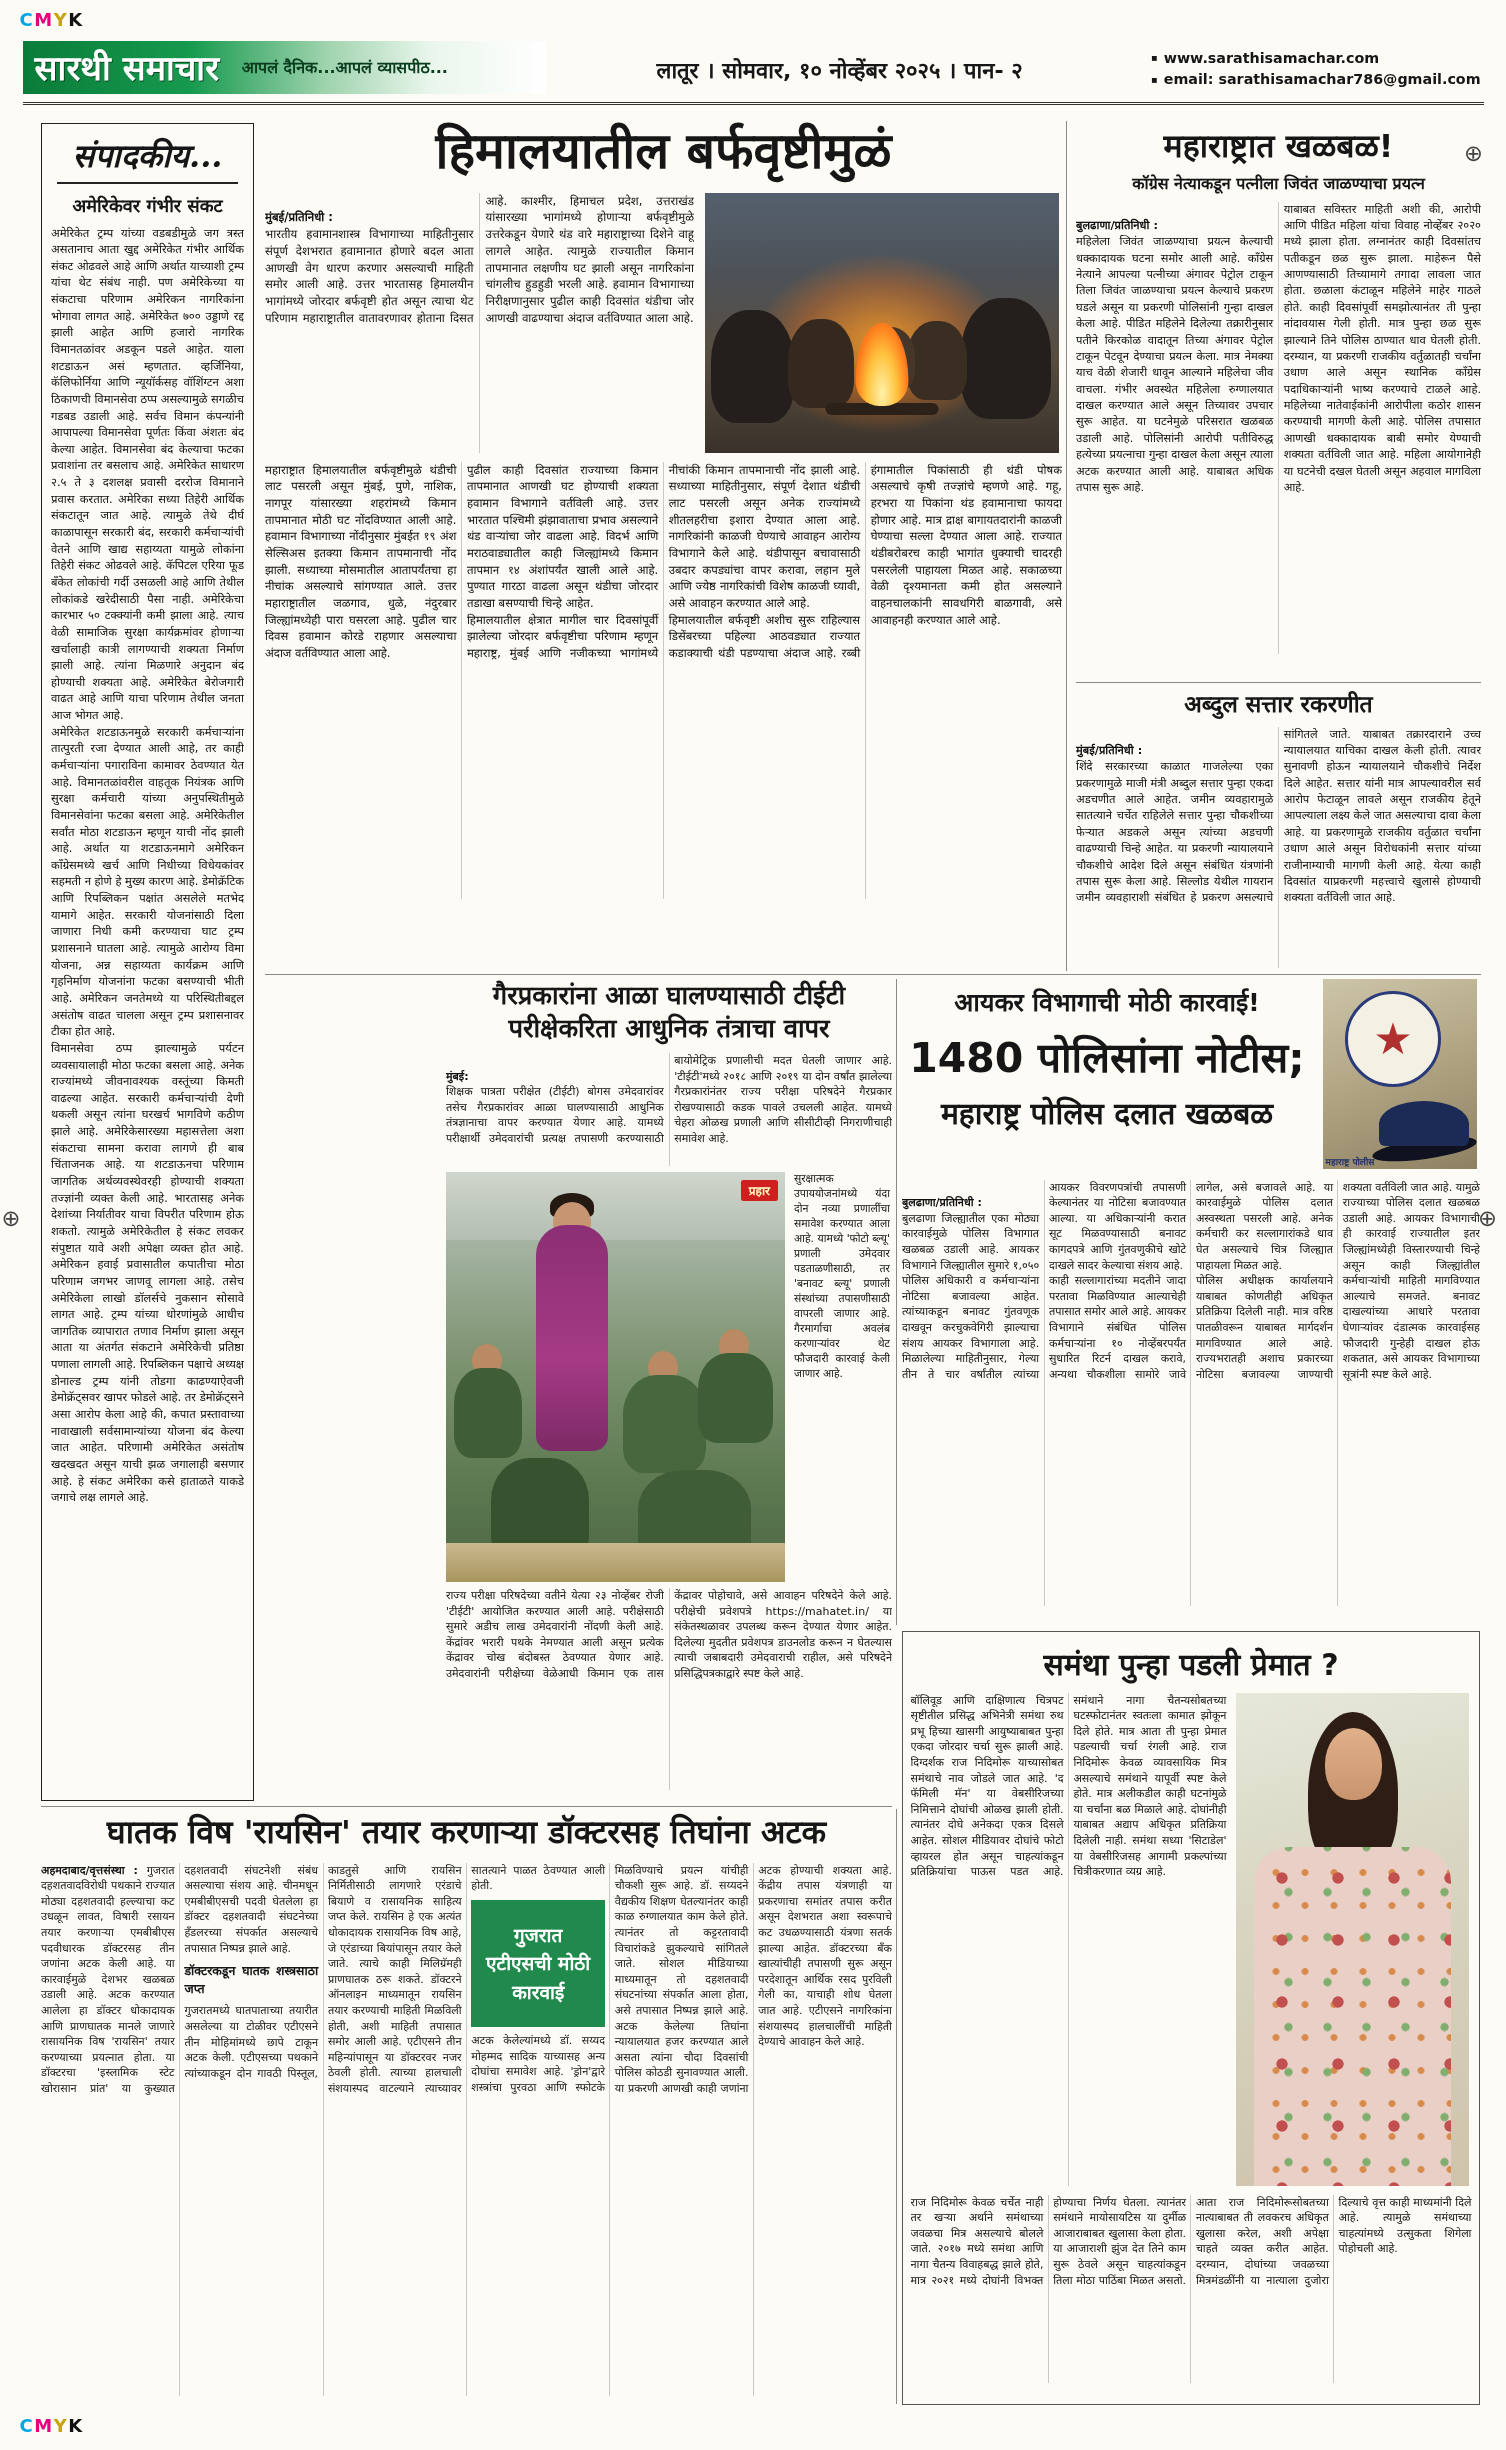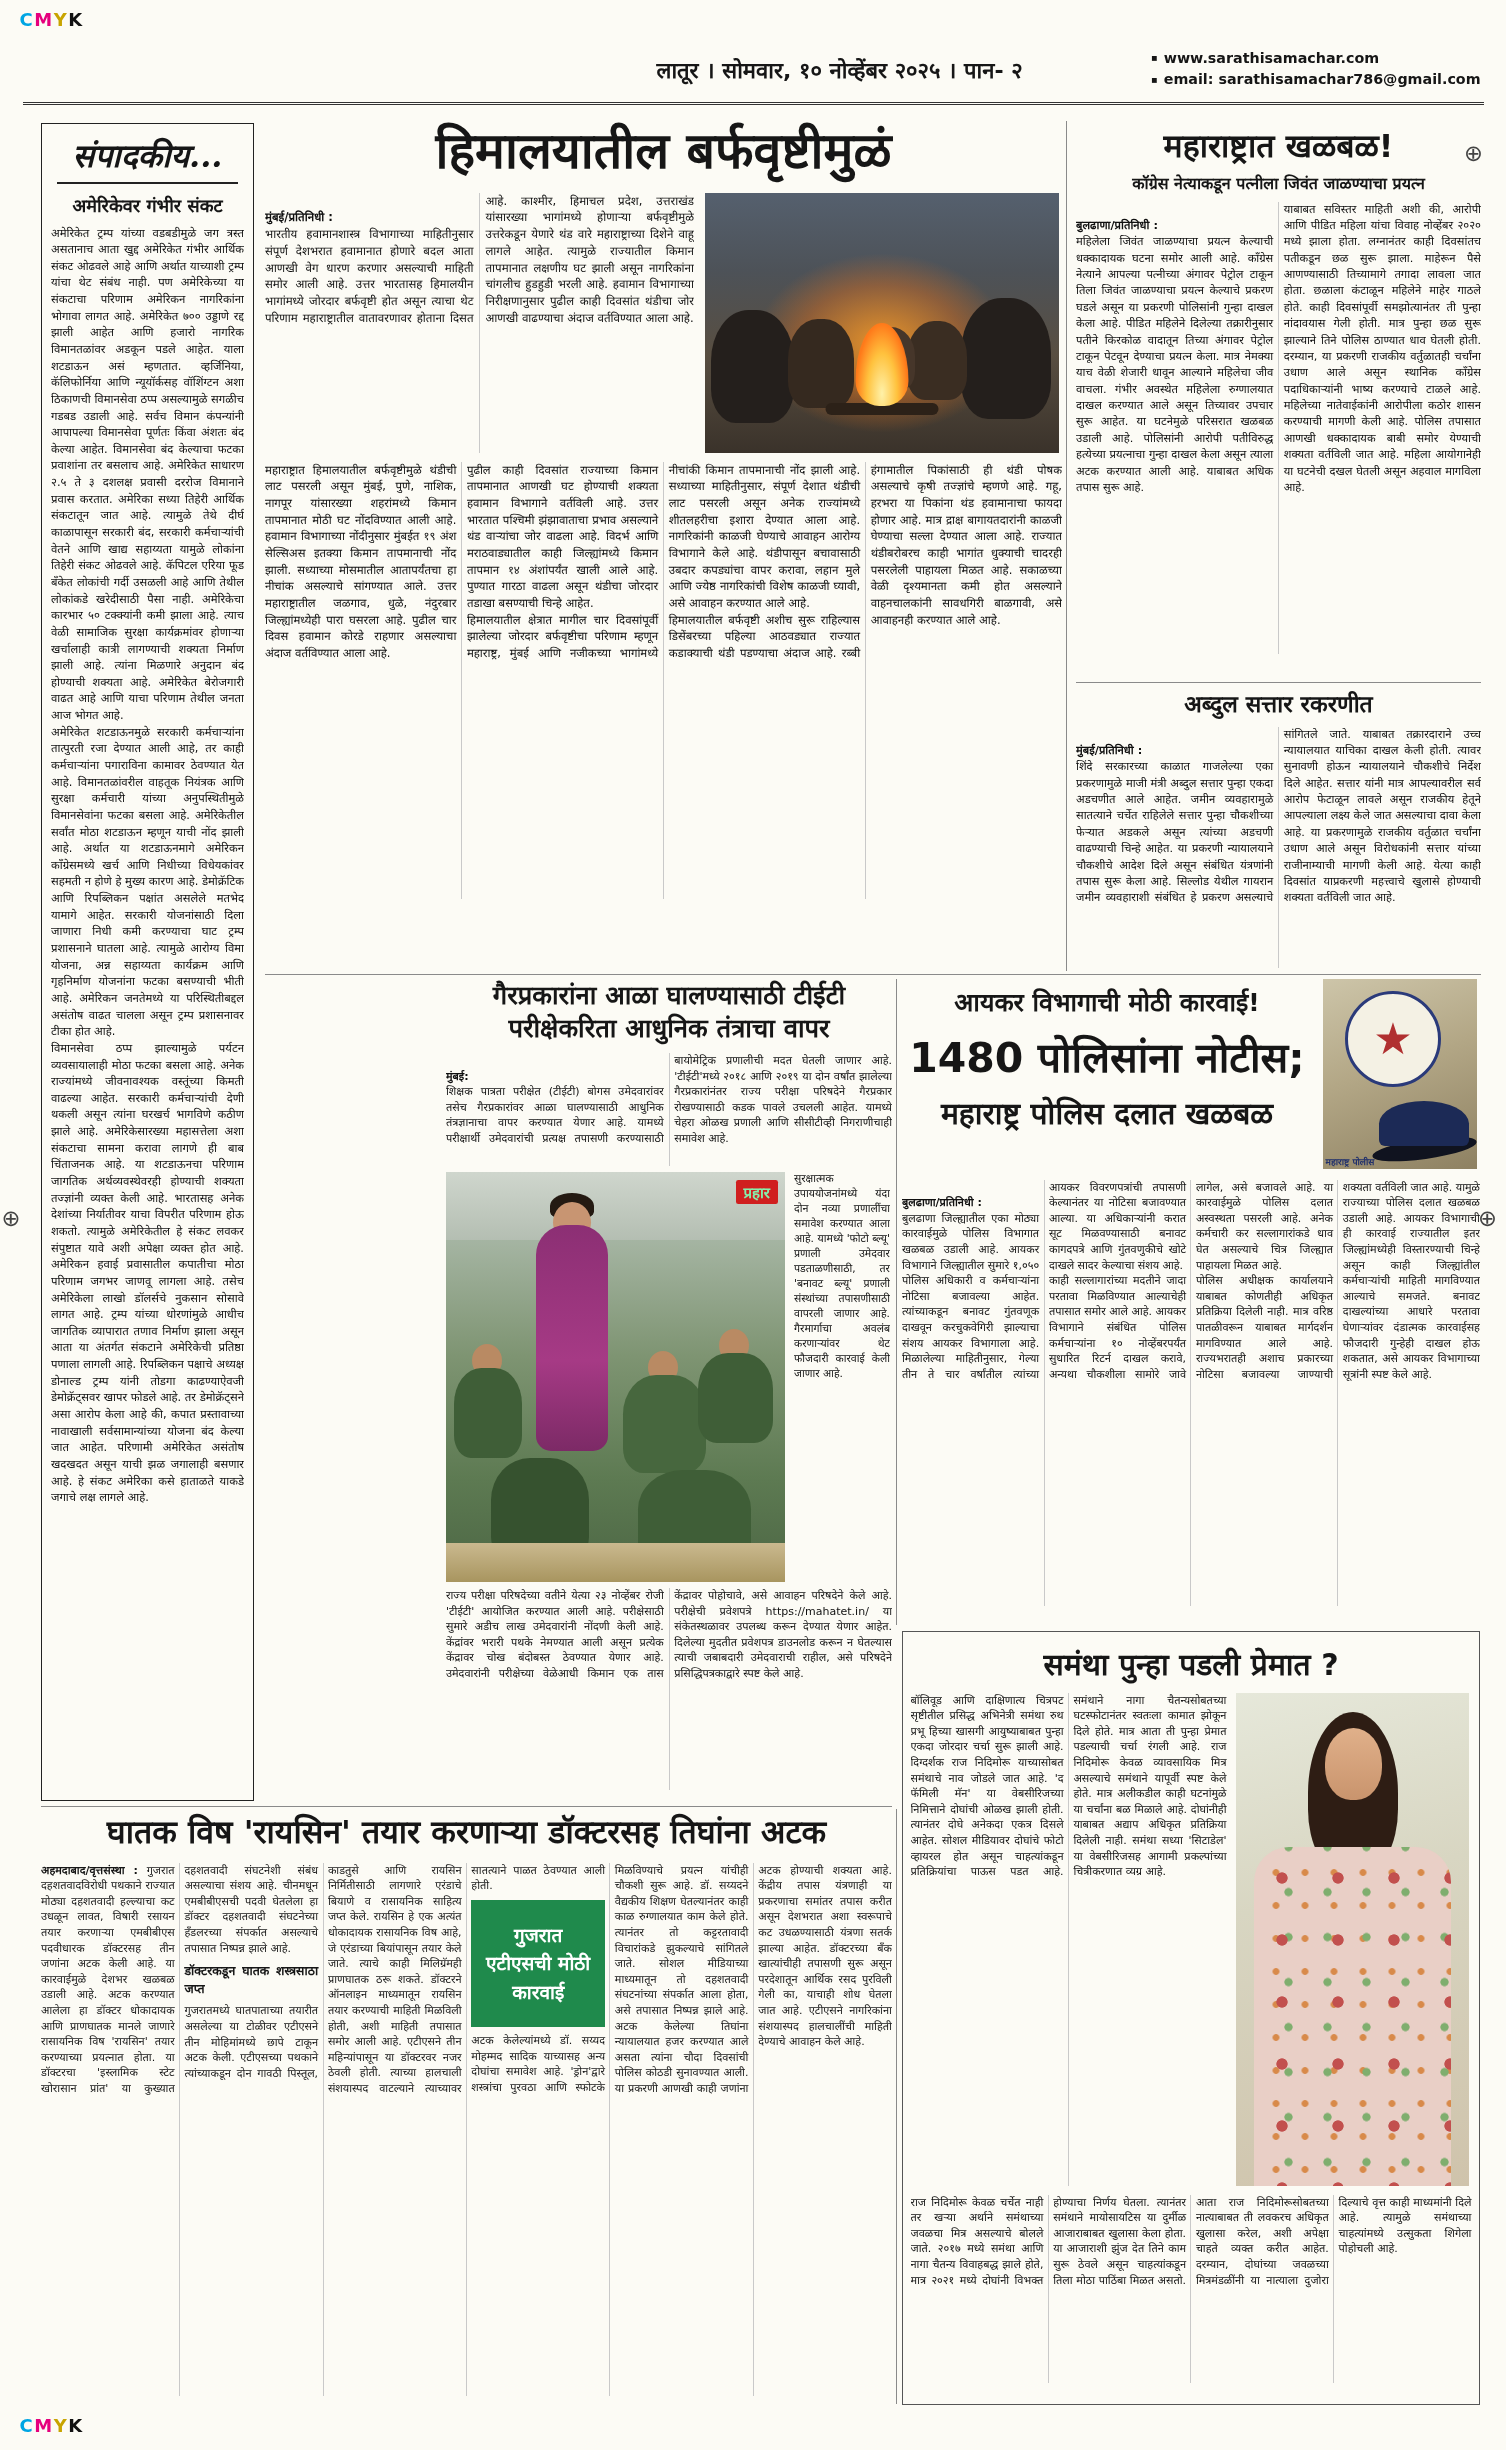--- a/index.html
+++ b/index.html
@@ -79,21 +79,21 @@
              background:linear-gradient(180deg,#8c2f74 0%,#a63a85 60%,#7c2a66 100%); }
   .teacher-head { position:absolute; left:107px; top:30px; width:38px; height:41px; background:#c89572; border-radius:50%; }
   .teacher-hair { position:absolute; left:104px; top:21px; width:44px; height:25.6px; background:#241a12; border-radius:50% 50% 30% 30%; }
   .stu { position:absolute; background:#3f5e37; border-radius:40% 40% 25% 25%; }
   .t1{left:7.5px;top:196px;width:68px;height:90px}.t2{left:177px;top:203px;width:83px;height:98px;background:#47673e}
   .t3{left:252px;top:181px;width:75px;height:90px}.t4{left:45px;top:286px;width:98px;height:105px;background:#36522f}
   .t5{left:192px;top:298px;width:113px;height:98px}
   .stu-head { position:absolute; width:30px; height:33px; background:#b98a63; border-radius:50%; }
   .h1{left:26px;top:172px}.h2{left:202px;top:179px}.h3{left:273px;top:157px}
   .desk { position:absolute; left:0; bottom:0; width:100%; height:39px; background:linear-gradient(180deg,#cab98f,#a8955f); }
-  .photo-tag { position:absolute; top:7.5px; right:7.5px; background:#d01f1f; color:#86efac; font-weight:800; font-size:15px; padding:2.3px 7.5px; border-radius:2.3px; }
+  .photo-tag { position:absolute; top:7.5px; right:7.5px; background:#d01f1f; color:#fef9c3; font-weight:800; font-size:12px; padding:2.3px 7.5px; border-radius:2.3px; }
   .tet-side { width:96px; margin-left:9px; height:410px; font-size:10.7px; line-height:1.4; }
   .tet-body { margin-top:6px; height:202px; column-count:2; column-gap:10.5px; column-rule:0.8px solid #c9c9c9; font-size:11px; line-height:1.42; }
 
   
   #police { position:absolute; left:902px; top:979px; width:578px; height:646px; }
   .po-header { display:flex; }
   .po-heads { width:410px; text-align:center; }
   .po-kicker { font-size:25px; font-weight:800; margin-top:4.5px; }
   .po-h1 { font-size:41px; font-weight:800; margin-top:10.5px; }
   .po-h2 { font-size:30px; font-weight:800; margin-top:7.5px; }
@@ -137,20 +137,24 @@
 <body>
 
 <div class="page">
 
   <div class="cmyk top"><span class="c">C</span><span class="m">M</span><span class="y">Y</span><span class="k">K</span></div>
   <span class="reg" style="left:1464px;top:140px">⊕</span>
   <span class="reg" style="left:1.5px;top:1205px">⊕</span>
   <span class="reg" style="left:1478px;top:1205px">⊕</span>
 
   <header class="masthead">
+    <div class="brand">
+      <span class="brand-name">सारथी समाचार</span>
+      <span class="brand-tagline">आपलं दैनिक...आपलं व्यासपीठ...</span>
+    </div>
     <div class="dateline-bar">लातूर । सोमवार, १० नोव्हेंबर २०२५ । पान- २</div>
     <div class="contact">
       <div class="row">
           <span class="sq">▪</span>
           <span>www.sarathisamachar.com</span>
         </div>
       <div class="row">
           <span class="sq">▪</span>
           <span>email: sarathisamachar786@gmail.com</span>
         </div>

